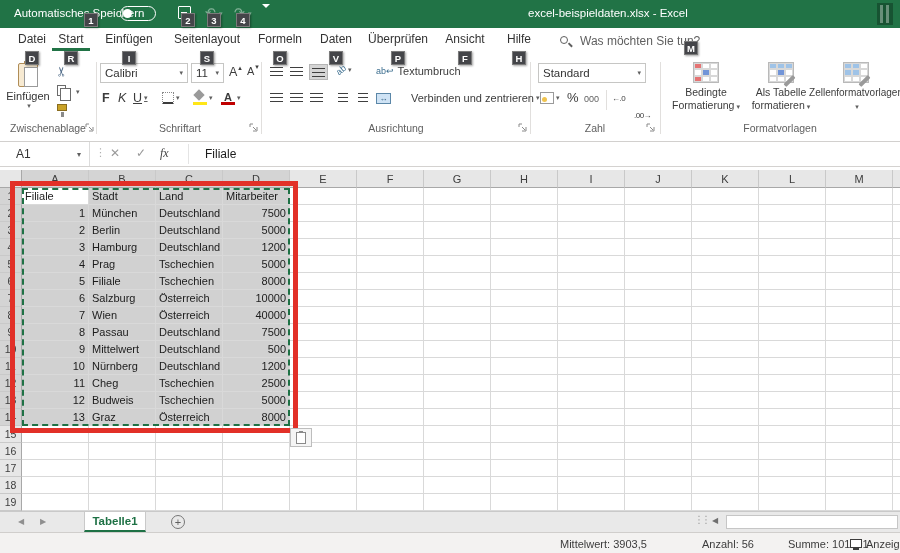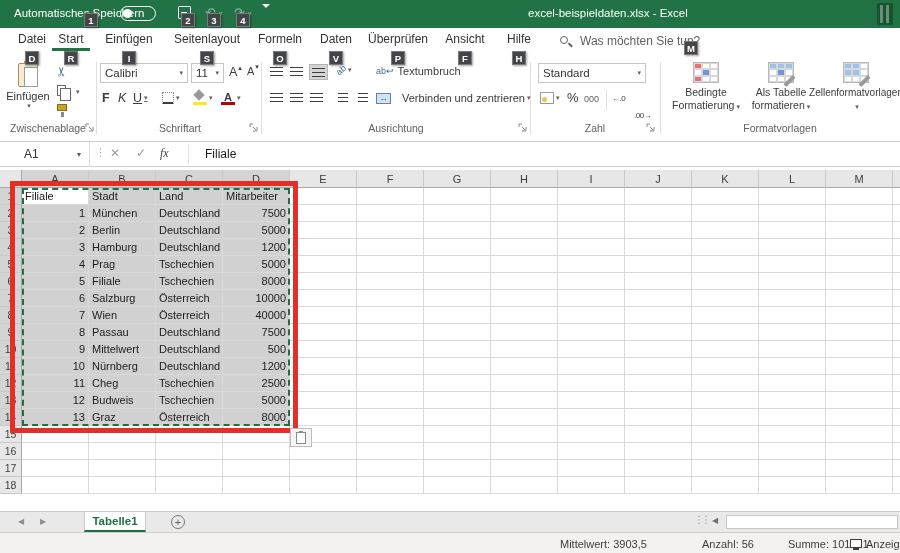--- a/index.html
+++ b/index.html
@@ -84,21 +84,21 @@
   
   .style-btn{position:absolute;top:4px;display:flex;flex-direction:column;align-items:center;font-size:10.5px;color:#3c3c3c;}
   .mini-grid{position:relative;width:26px;height:21px;border:1px solid #b9b9b9;display:grid;grid-template-columns:repeat(3,1fr);grid-template-rows:repeat(3,1fr);background:#fff;margin-bottom:3px;}
   .mini-grid div{border:0.5px solid #d8d8d8;}
   .brush{position:absolute;right:-3px;bottom:-1px;width:13px;height:4px;background:#9a9a9a;transform:rotate(-45deg);border-radius:1px;}
   .style-line{line-height:13px;white-space:nowrap;}
 
   
   #formulabar{position:absolute;left:0;top:142px;width:900px;height:25px;background:#fff;border-bottom:1px solid #d4d2d0;}
   #namebox{position:absolute;left:0;top:0;width:90px;height:24px;border-right:1px solid #dcdcdc;display:flex;align-items:center;}
-  #namebox-text{margin-left:24px;font-size:12px;}
+  #namebox-text{margin-left:16px;font-size:12px;}
   #namebox-caret{position:absolute;right:8px;font-size:8px;color:#5f5f5f;}
   #fb-dots{position:absolute;left:95px;top:4px;color:#b0b0b0;font-size:11px;}
   .fb-btn{position:absolute;top:4px;font-size:12px;color:#9a9a9a;}
   #fx-btn{font-family:"Liberation Serif",serif;font-style:italic;color:#444;}
   #fb-sep{position:absolute;left:188px;top:2px;height:20px;width:1px;background:#e4e4e4;}
   #formula-value{position:absolute;left:205px;top:5px;font-size:12px;color:#1c1c1c;}
 
   
   #sheet-area{position:absolute;left:0;top:170px;width:900px;height:341px;overflow:hidden;background:#fff;}
   .g-hdr-row{display:flex;height:18px;}
@@ -296,21 +296,21 @@
         <span class="ico-lines"></span>
       </div>
     <div class="rbtn" style="left:338px;top:35px">
         <span class="ico-lines" style="width:10px"></span>
       </div>
     <div class="rbtn" style="left:358px;top:35px">
         <span class="ico-lines" style="width:10px"></span>
       </div>
     <div class="rbtn" style="left:376px;top:34px">
         <span id="merge-icon">↔</span>
-        <span style="margin-left:11px">Verbinden und zentrieren</span>
+        <span style="margin-left:20px">Verbinden und zentrieren</span>
         <span class="caret">▾</span>
       </div>
     <div class="grp-label" style="left:336px;width:120px">Ausrichtung</div>
     <svg class="dlg" style="left:518px" width="9" height="9">
         <path d="M1 1h3M1 1v3M4 4l3 3M8 4v4h-4" stroke="#8a8a8a" fill="none"></path>
       </svg>
 
     <div class="combo" style="left:538px;top:5px;width:108px">
       <span>Standard</span>
         <span class="caret">▾</span>
@@ -718,20 +718,37 @@
           <div class="g-cell"></div>
           <div class="g-cell"></div>
           <div class="g-cell"></div>
           <div class="g-cell"></div>
           <div class="g-cell"></div>
           <div class="g-cell"></div>
           <div class="g-cell"></div>
           <div class="g-cell"></div>
           <div class="g-cell"></div>
         </div>
+        <div class="g-row">
+          <div class="g-rowhdr">19</div>
+          <div class="g-cell"></div>
+          <div class="g-cell"></div>
+          <div class="g-cell"></div>
+          <div class="g-cell"></div>
+          <div class="g-cell"></div>
+          <div class="g-cell"></div>
+          <div class="g-cell"></div>
+          <div class="g-cell"></div>
+          <div class="g-cell"></div>
+          <div class="g-cell"></div>
+          <div class="g-cell"></div>
+          <div class="g-cell"></div>
+          <div class="g-cell"></div>
+          <div class="g-cell"></div>
+        </div>
       </div>
     <div id="ants"></div>
     <div id="red-annotation"></div>
     <div id="paste-tag">
         <span id="paste-tag-icon"></span>
       </div>
   </div>
 
   <div id="sheetbar">
     <span class="nav-arrow" style="left:18px">◀</span>

